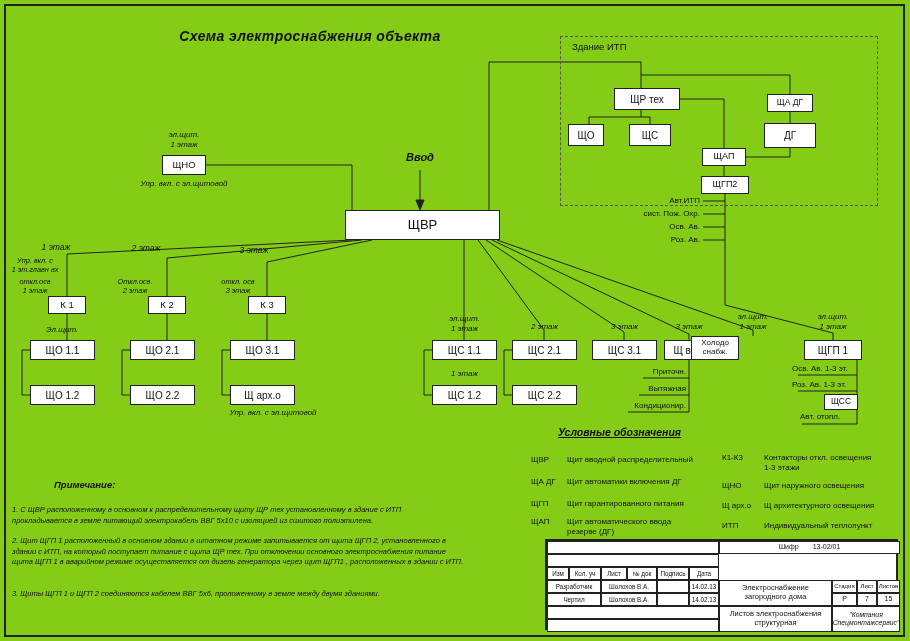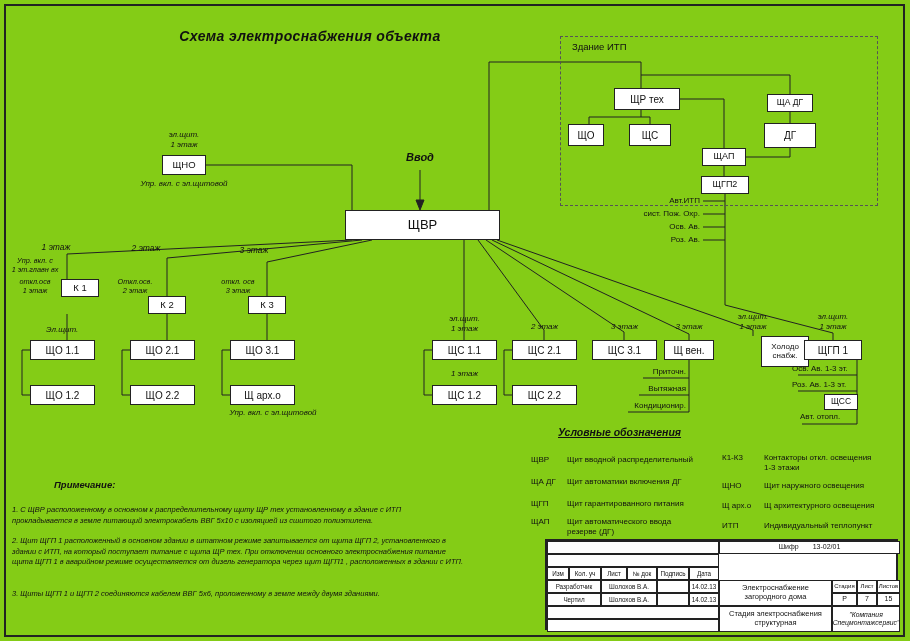--- a/index.html
+++ b/index.html
@@ -119,21 +119,21 @@
   <div class="lbl ctr ann" style="left:234px; top:245px; width:40px; font-size:8.5px;">3 этаж</div>
 
   <div class="lbl ctr pre ann" style="left:6px; top:257px; width:58px; font-size:7.3px;">Упр. вкл. с
 1 эт.главн вх</div>
   <div class="lbl ctr pre ann" style="left:10px; top:278px; width:50px; font-size:7.3px;">откл.осв
 1 этаж</div>
   <div class="lbl ctr pre ann" style="left:110px; top:278px; width:50px; font-size:7.3px;">Откл.осв.
 2 этаж</div>
   <div class="lbl ctr pre ann" style="left:212px; top:278px; width:52px; font-size:7.3px;">откл. осв
 3 этаж</div>
-  <div class="box" style="left:48px; top:279px; width:38px; height:18px; font-size:9.5px;margin-left:13px;">К 1</div>
+  <div class="box" style="left:48px; top:296px; width:38px; height:18px; font-size:9.5px;">К 1</div>
   <div class="box" style="left:148px; top:296px; width:38px; height:18px; font-size:9.5px;">К 2</div>
   <div class="box" style="left:248px; top:296px; width:38px; height:18px; font-size:9.5px;">К 3</div>
   <div class="lbl ann" style="left:46px; top:325px; width:44px;">Эл.щит.</div>
 
   <div class="box" style="left:30px; top:340px; width:65px; height:20px;">ЩО 1.1</div>
   <div class="box" style="left:30px; top:385px; width:65px; height:20px;">ЩО 1.2</div>
   <div class="box" style="left:130px; top:340px; width:65px; height:20px;">ЩО 2.1</div>
   <div class="box" style="left:130px; top:385px; width:65px; height:20px;">ЩО 2.2</div>
   <div class="box" style="left:230px; top:340px; width:65px; height:20px;">ЩО 3.1</div>
   <div class="box" style="left:230px; top:385px; width:65px; height:20px;">Щ арх.о</div>
@@ -151,21 +151,21 @@
   <div class="box" style="left:592px; top:340px; width:65px; height:20px;">ЩС 3.1</div>
 
   <div class="lbl ctr ann" style="left:662px; top:322px; width:54px;">3 этаж</div>
   <div class="box" style="left:664px; top:340px; width:50px; height:20px;">Щ вен.</div>
   <div class="lbl rt" style="left:634px; top:367px; width:52px;">Приточн.</div>
   <div class="lbl rt" style="left:630px; top:384px; width:56px;">Вытяжная</div>
   <div class="lbl rt" style="left:618px; top:401px; width:68px;">Кондиционир.</div>
 
   <div class="lbl ctr pre ann" style="left:727px; top:312px; width:52px;">эл.щит.
 1 этаж</div>
-  <div class="box pre" style="left:761px; top:336px; width:48px; height:31px; font-size:8px;">Холодо
+  <div class="box pre" style="left:691px; top:336px; width:48px; height:24px; font-size:8px;">Холодо
 снабж.</div>
 
   <div class="lbl ctr pre ann" style="left:802px; top:312px; width:62px;">эл.щит.
 1 этаж</div>
   <div class="box" style="left:804px; top:340px; width:58px; height:20px;">ЩГП 1</div>
   <div class="lbl" style="left:792px; top:364px; width:62px;">Осв. Ав. 1-3 эт.</div>
   <div class="lbl" style="left:792px; top:380px; width:62px;">Роз. Ав. 1-3 эт.</div>
   <div class="box" style="left:824px; top:394px; width:34px; height:16px; font-size:8.5px;">ЩСС</div>
   <div class="lbl" style="left:800px; top:412px; width:52px;">Авт. отопл.</div>
 
@@ -222,18 +222,18 @@
       <span>13-02/01</span>
     </div>
     <div class="sc pre" style="left:172px; top:39px; width:113px; height:26px; font-size:7.5px;">Электроснабжение
 загородного  дома</div>
     <div class="sc" style="left:285px; top:39px; width:25px; height:13px; font-size:6px;">Стадия</div>
     <div class="sc" style="left:310px; top:39px; width:20px; height:13px; font-size:6px;">Лист</div>
     <div class="sc" style="left:330px; top:39px; width:23px; height:13px; font-size:6px;">Листов</div>
     <div class="sc" style="left:285px; top:52px; width:25px; height:13px; font-size:7px;">Р</div>
     <div class="sc" style="left:310px; top:52px; width:20px; height:13px; font-size:7px;">7</div>
     <div class="sc" style="left:330px; top:52px; width:23px; height:13px; font-size:7px;">15</div>
-    <div class="sc pre" style="left:172px; top:65px; width:113px; height:26px; font-size:7.5px;">Стадия электроснабжения
+    <div class="sc pre" style="left:172px; top:65px; width:113px; height:26px; font-size:7.5px;">Листов электроснабжения
 структурная</div>
     <div class="sc pre" style="left:285px; top:65px; width:68px; height:26px; font-size:6.8px; font-style:italic;">"Компания
 Спецмонтажсервис"</div>
   </div>
 </div>
 
 </body></html>

